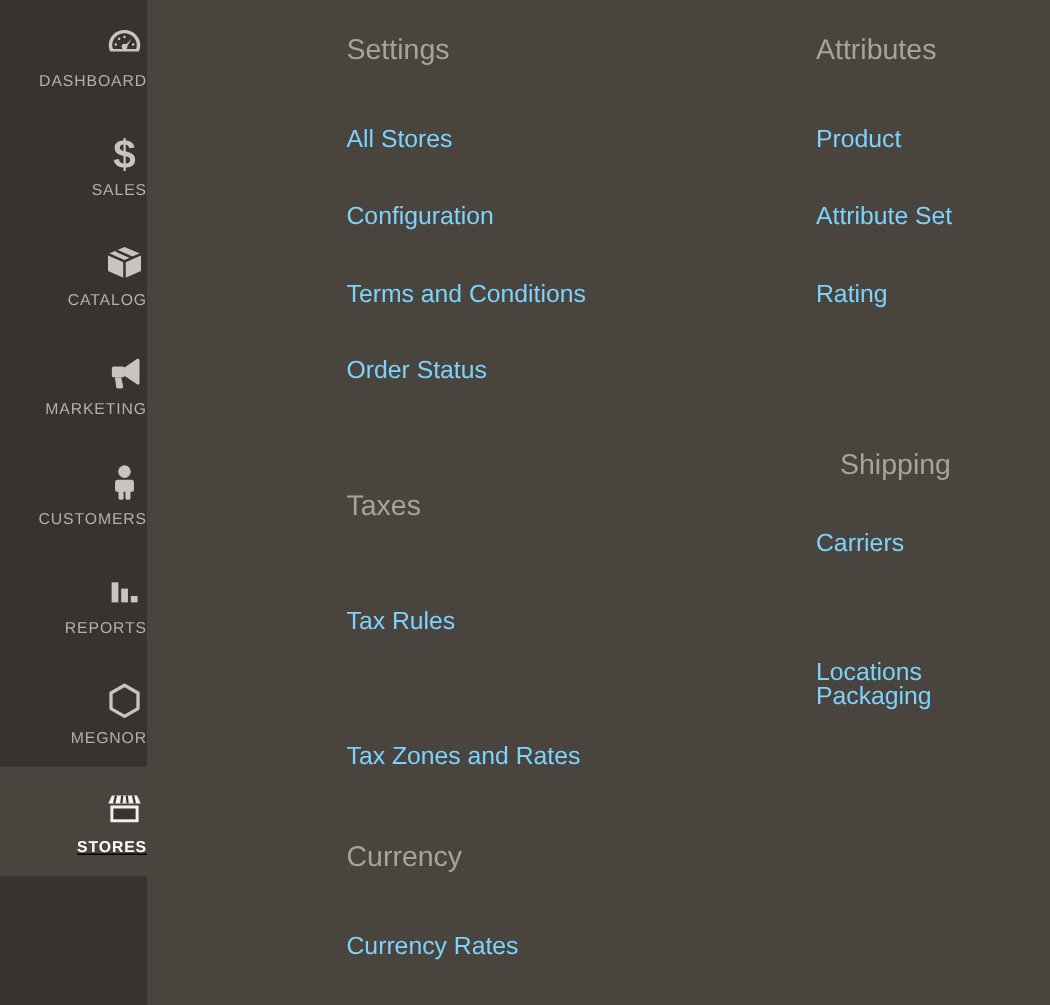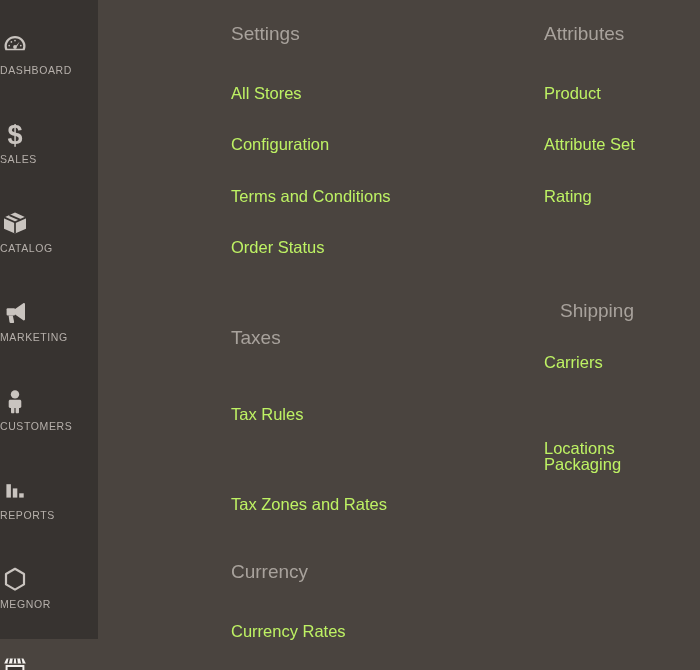--- a/index.html
+++ b/index.html
@@ -22,28 +22,27 @@
     background:#373330;
     flex:0 0 98px;
     position:relative;
     overflow:hidden;
   }
   .nav-item {
     width:98px;
     height:73px;
     display:flex;
     flex-direction:column;
-    align-items:flex-start;
+    align-items:flex-end;
     justify-content:center;
     gap:5px;
     cursor:pointer;
     position:relative;
-    margin-top:16px;
-  }
-  .nav-item.active { background:#4a443f; }
+  }
+  .nav-item.active { background:#4a443f;text-decoration:underline; }
   .nav-icon {
     width:30px; height:30px;
     display:flex; align-items:center; justify-content:center;
     color:#c9c4bf;
   }
   .nav-item.active .nav-icon { color:#f2efec; }
   .nav-icon svg { display:block; }
   .nav-label {
     font-size:10.5px;
     letter-spacing:0.6px;
@@ -74,21 +73,21 @@
     position:absolute;
     font-size:19px;
     color:#a8a29c;
     font-weight:400;
     white-space:nowrap;
     line-height:1;
   }
   .menu-link {
     position:absolute;
     font-size:16.5px;
-    color:#bef264;
+    color:#7dd3fc;
     font-weight:400;
     white-space:nowrap;
     line-height:1;
     cursor:pointer;
     text-decoration:none;
   }
 </style>
 </head>
 <body>
 

